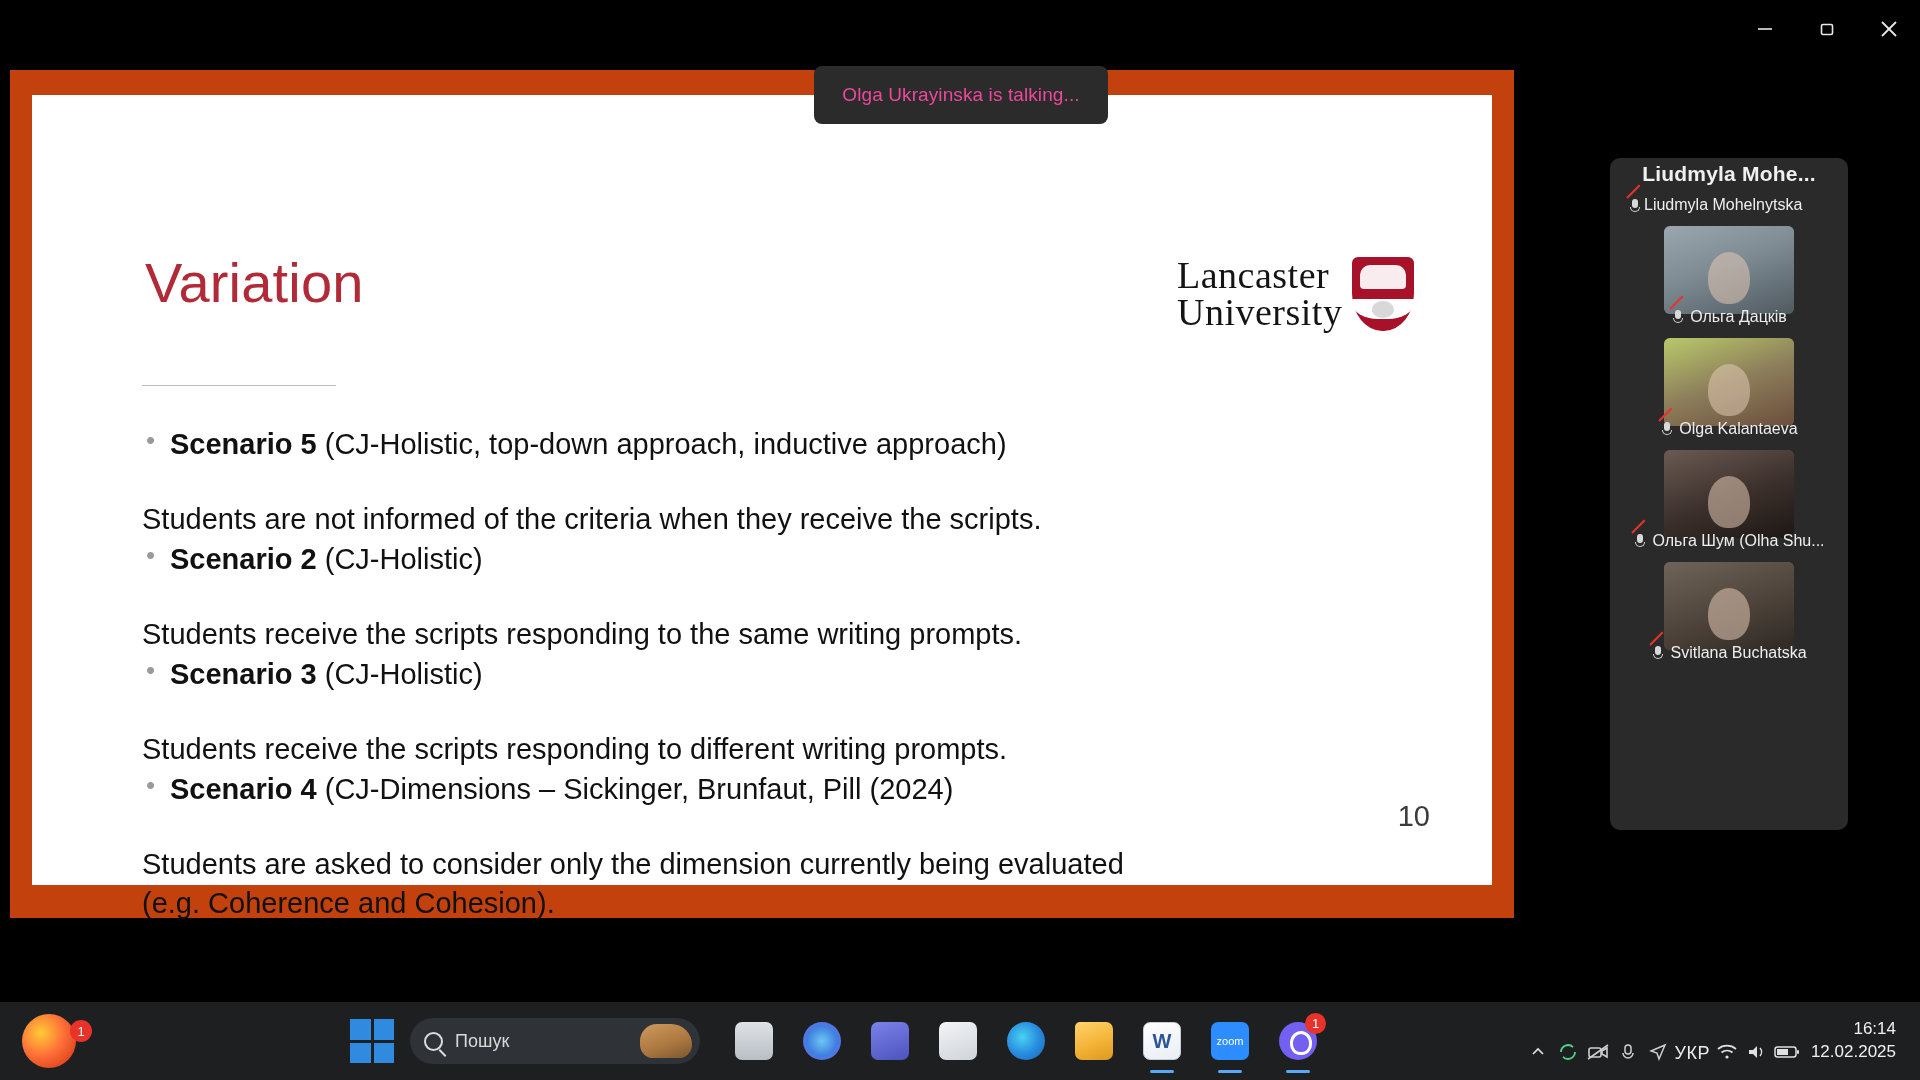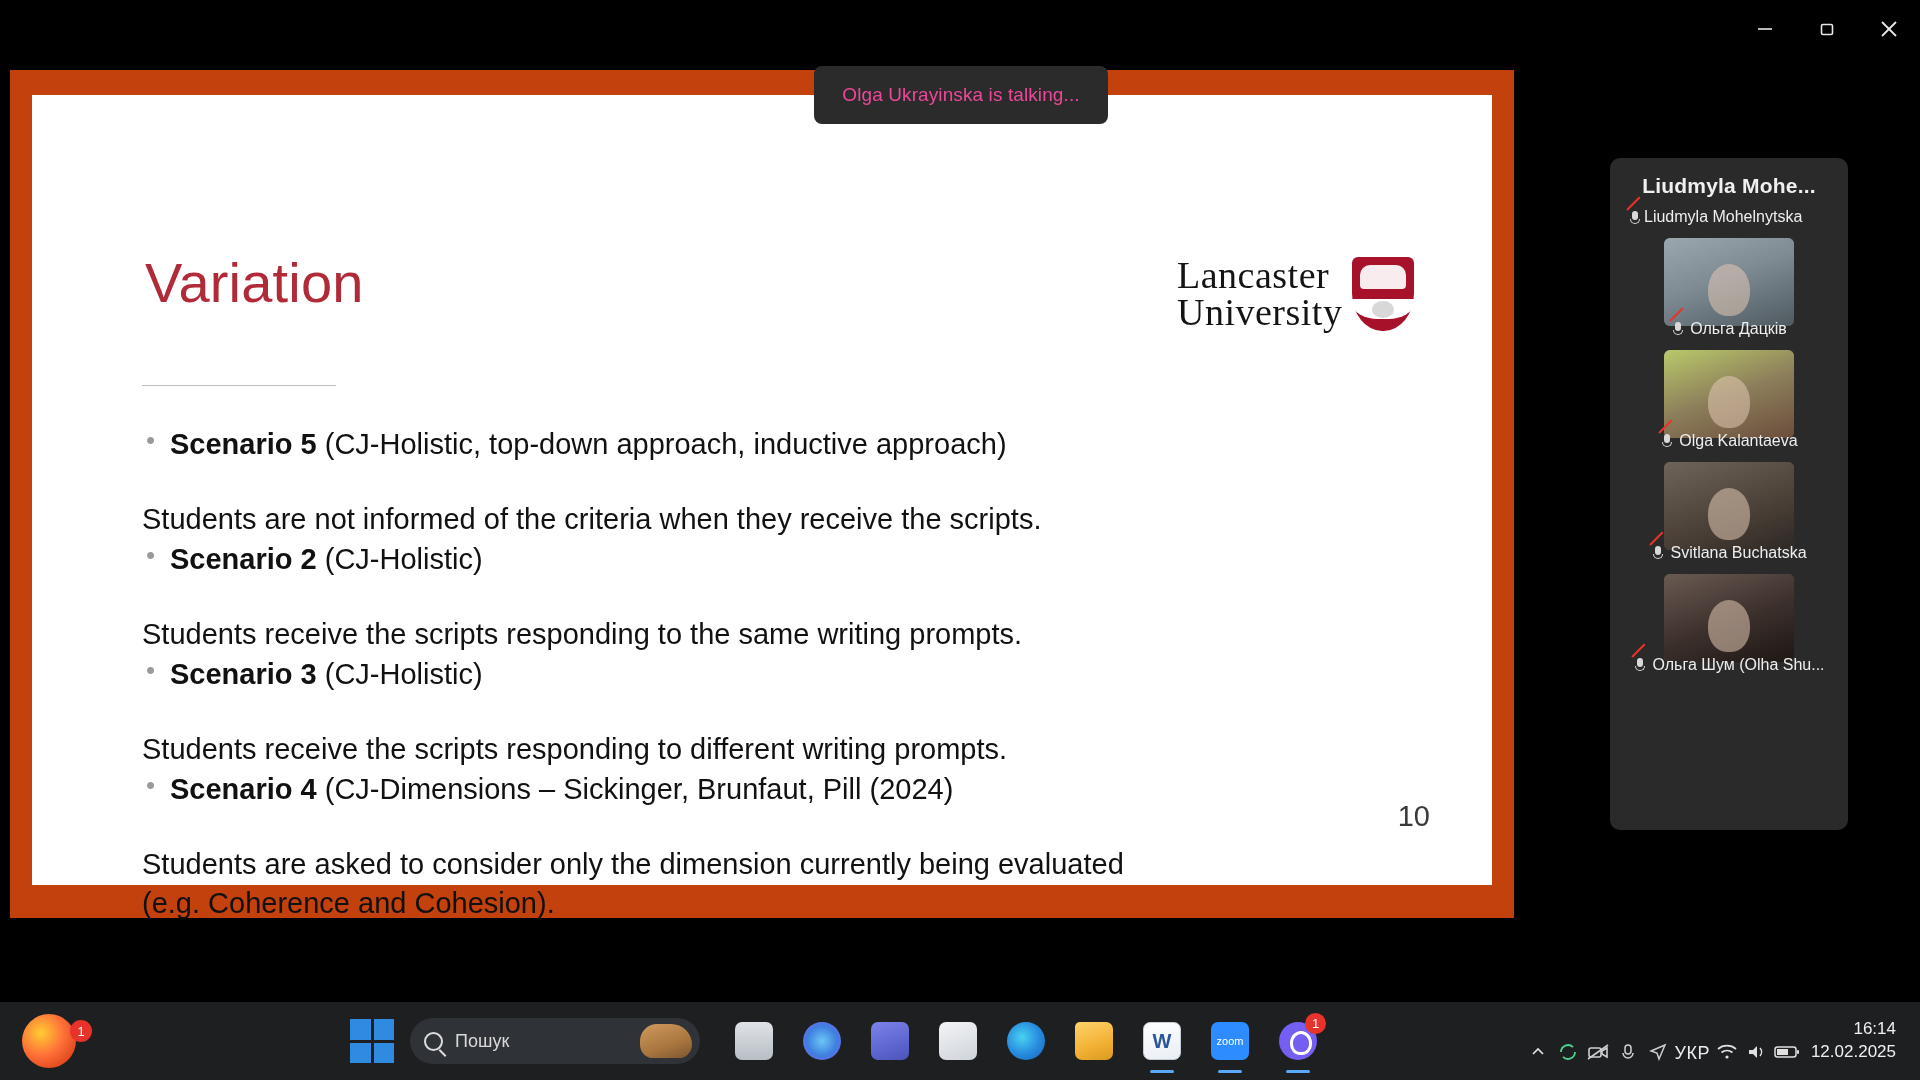--- a/index.html
+++ b/index.html
@@ -113,21 +113,21 @@
     position: absolute; right: 62px; bottom: 52px;
     font-size: 29px; color: #3a3a3a; margin-left: 36px;
   }
 
   
   .zoomstrip {
     position: absolute; left: 1610px; top: 158px;
     width: 238px; height: 672px;
     background: #2a2a2a;
     border-radius: 10px;
-    padding: 16px 10px 10px 10px;
+    padding: 4px 10px 10px 10px;
     color: #f0f0f0;
   }
   .zoomstrip .speaker-name {
     font-size: 21px; font-weight: bold; text-align: center;
     margin-bottom: 10px; letter-spacing: .2px;
     white-space: nowrap; overflow: hidden;
   }
   .tile { position: relative; width: 218px; height: 100px; margin: 0 auto 12px auto; }
   .tile-video {
     position: absolute; left: 44px; top: 0; width: 130px; height: 88px;
@@ -335,47 +335,47 @@
           <div class="name-row">
             <span class="mic-muted">
               <span class="body"></span>
               <span class="stand"></span>
               <span class="slash"></span>
             </span>
             <span class="label">Olga Kalantaeva</span>
           </div>
         </div>
         <div class="tile">
+          <div class="tile-video v4">
+            <div class="bg"></div>
+            <div class="face"></div>
+          </div>
+          <div class="name-row">
+            <span class="mic-muted">
+              <span class="body"></span>
+              <span class="stand"></span>
+              <span class="slash"></span>
+            </span>
+            <span class="label">Ольга Шум (Olha Shu...</span>
+          </div>
+        </div>
+        <div class="tile">
           <div class="tile-video v3">
             <div class="bg"></div>
             <div class="face"></div>
           </div>
           <div class="name-row">
             <span class="mic-muted">
               <span class="body"></span>
               <span class="stand"></span>
               <span class="slash"></span>
             </span>
             <span class="label">Svitlana Buchatska</span>
           </div>
         </div>
-        <div class="tile">
-          <div class="tile-video v4">
-            <div class="bg"></div>
-            <div class="face"></div>
-          </div>
-          <div class="name-row">
-            <span class="mic-muted">
-              <span class="body"></span>
-              <span class="stand"></span>
-              <span class="slash"></span>
-            </span>
-            <span class="label">Ольга Шум (Olha Shu...</span>
-          </div>
-        </div>
       </div>
   </div>
 
   <div class="taskbar">
 
     <div class="tb-left">
       <div class="firefox">
         <div class="ff-badge">1</div>
       </div>
     </div>

